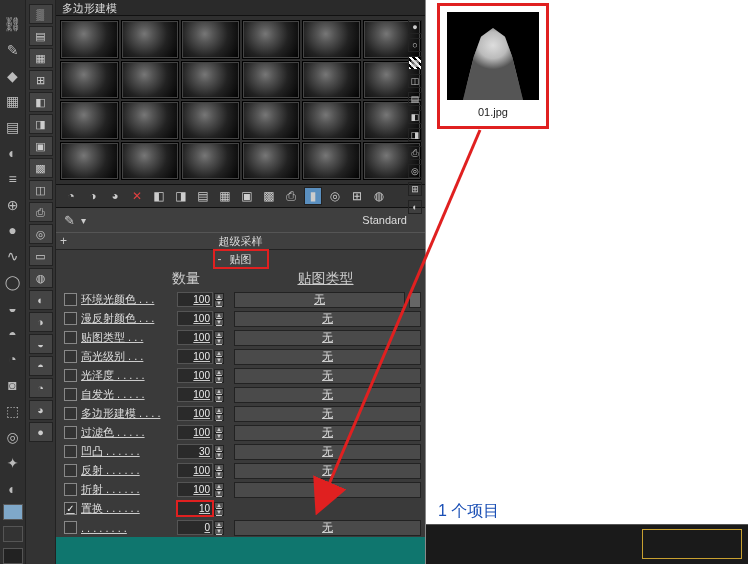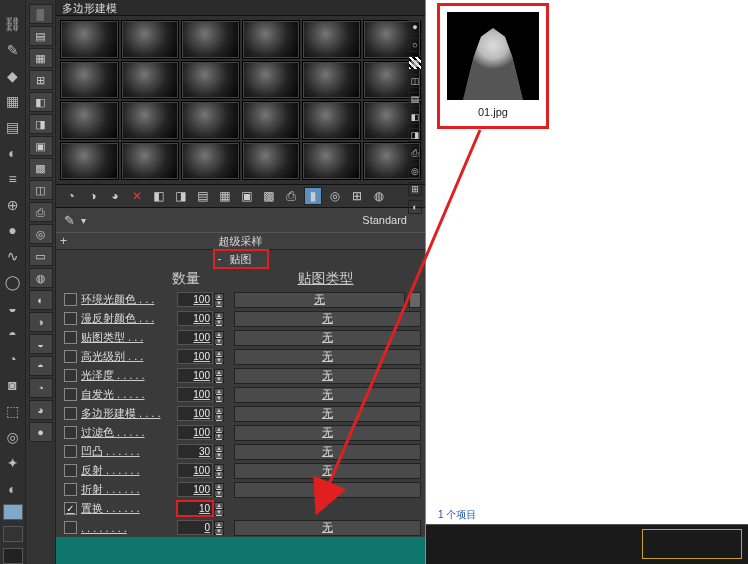--- a/index.html
+++ b/index.html
@@ -201,21 +201,21 @@
     background:
       radial-gradient(ellipse 26px 24px at 50% 24%, #ddd 0%, #bbb 55%, #555 100%),
       radial-gradient(ellipse 34px 36px at 50% 62%, #ccc 0%, #888 70%, #333 100%);
     clip-path: polygon(50% 0%, 70% 12%, 82% 40%, 100% 100%, 0% 100%, 18% 40%, 30% 12%);
   }
   .filepane .fname {
     margin-top:6px; font-size:11px; color:#222;
   }
   .filepane .count {
     position:absolute; left:12px; bottom:42px;
-    font-size:10px; color:#1a4fb5;
+    font-size:16px; color:#1a4fb5;
   }
   .filepane .btm {
     position:absolute; left:0; right:0; bottom:0; height:40px;
     background:#1a1a1a;
     border-top:1px solid #555;
   }
   .filepane .btm .wire {
     position:absolute; right:6px; top:4px; width:100px; height:30px;
     border:1px solid #c8a030;
   }

